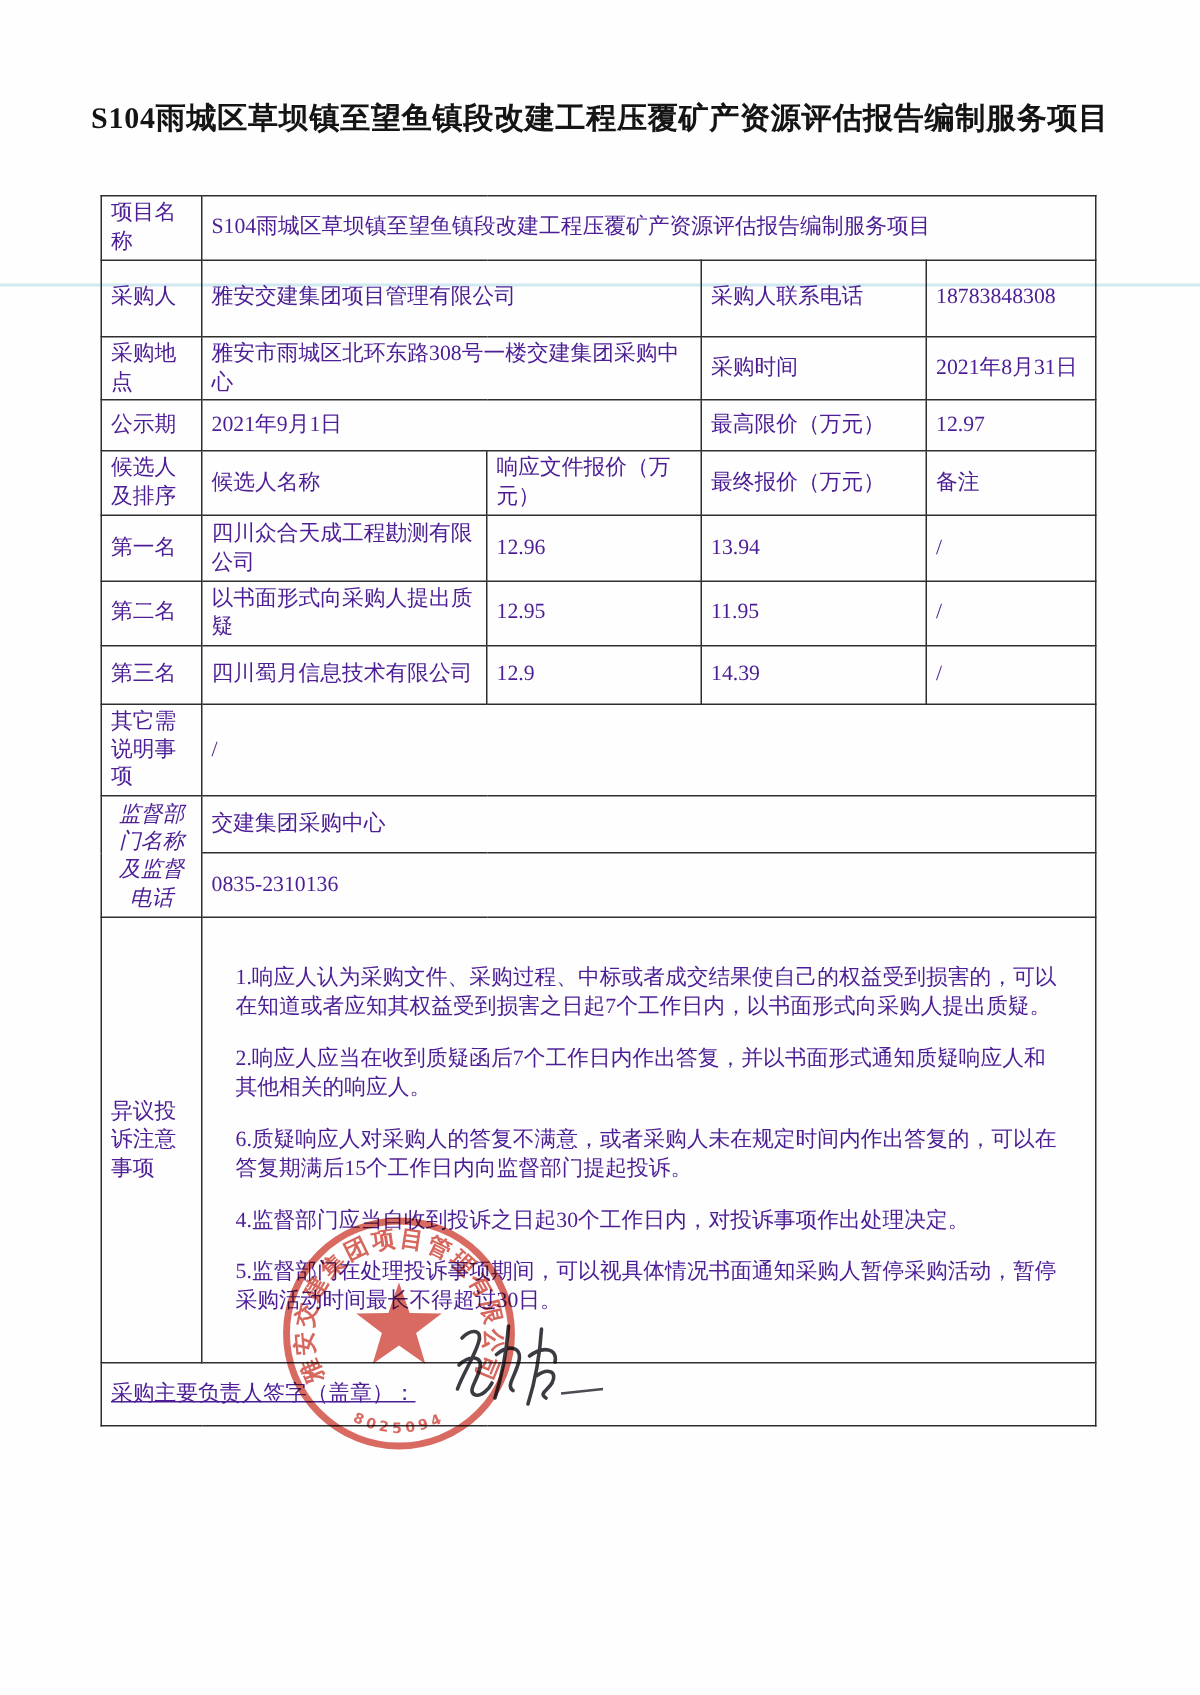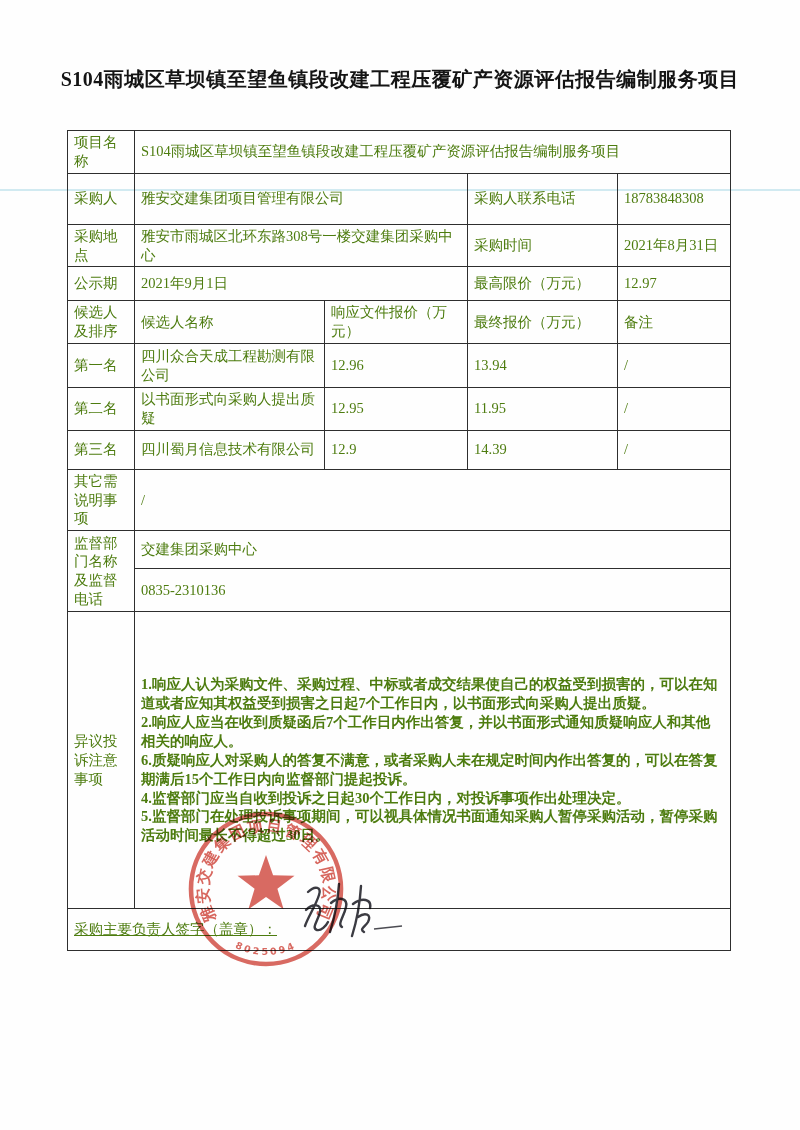--- a/index.html
+++ b/index.html
@@ -13,32 +13,32 @@
     background:#c9e6ee;opacity:.85;
   }
   .doc-title{
     position:absolute;left:60px;top:66px;width:680px;
     font-size:20px;font-weight:bold;text-align:center;
     line-height:27px;color:#141414;letter-spacing:.5px;
   }
   table.main{
     position:absolute;left:67px;top:130px;width:663px;
     border-collapse:collapse;table-layout:fixed;
-    font-size:14.5px;color:#4d7c0f;
+    font-size:14.5px;color:#4c1d95;
   }
   table.main td{
     border:1.5px solid #2e2e2e;padding:2px 6px;vertical-align:middle;
     overflow:hidden;line-height:1.3;
   }
   td.lab{padding:2px 3px;text-align:left;}
-  td.lab-c{padding:2px 2px;}
+  td.lab-c{text-align:center;padding:2px 2px;font-style:italic;}
   td.ctr{}
   td.lft{text-align:left;}
   td.notice-cell{padding:4px 9px;line-height:1.42;font-size:14.5px;}
-  .notice-cell p{margin:0;font-weight:bold;}
+  .notice-cell p{margin:16px;}
   td.sig-cell{padding:2px 6px;text-decoration:underline;}
   .stamp{
     position:absolute;left:186px;top:809px;width:160px;height:160px;
     mix-blend-mode:multiply;opacity:.88;pointer-events:none;
   }
   .signature{
     position:absolute;left:298px;top:876px;width:110px;height:64px;
     mix-blend-mode:multiply;pointer-events:none;
   }
 </style>

